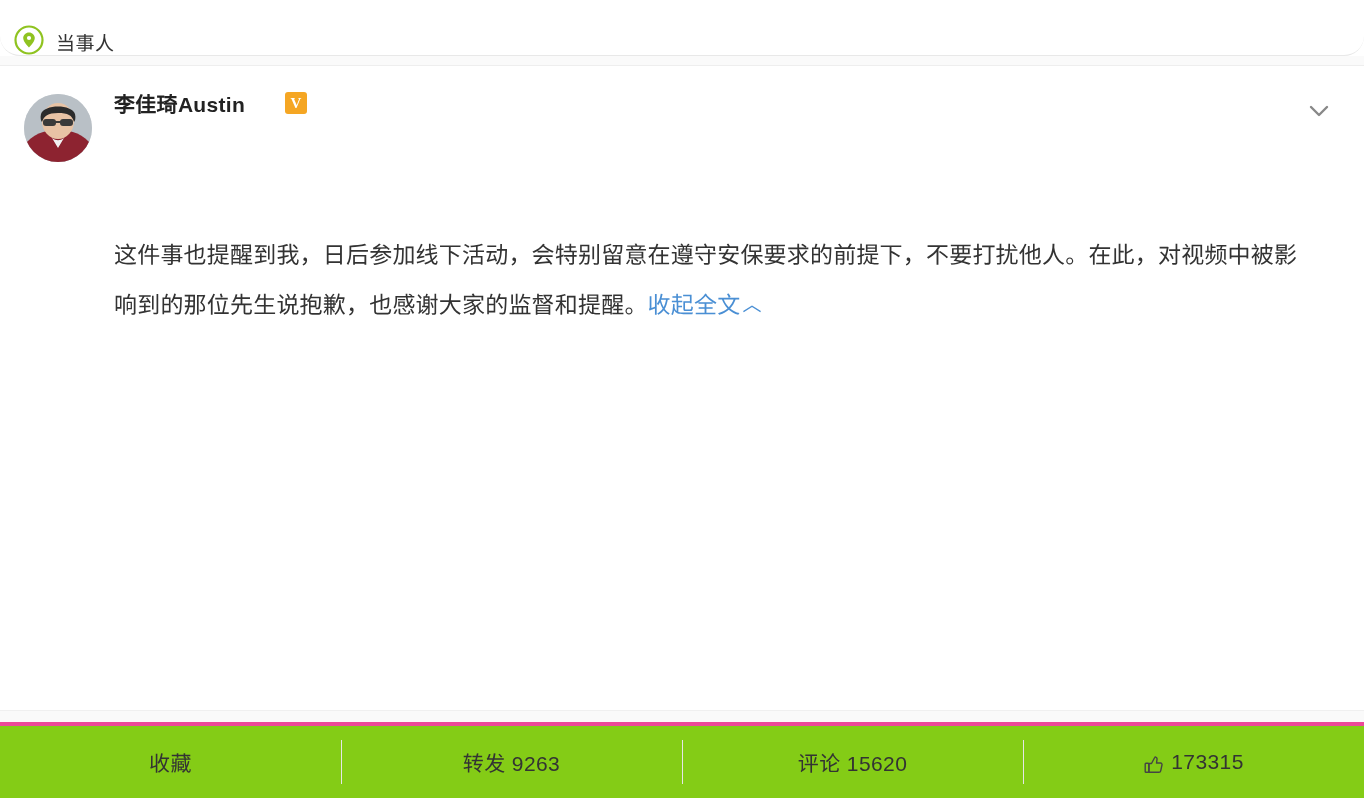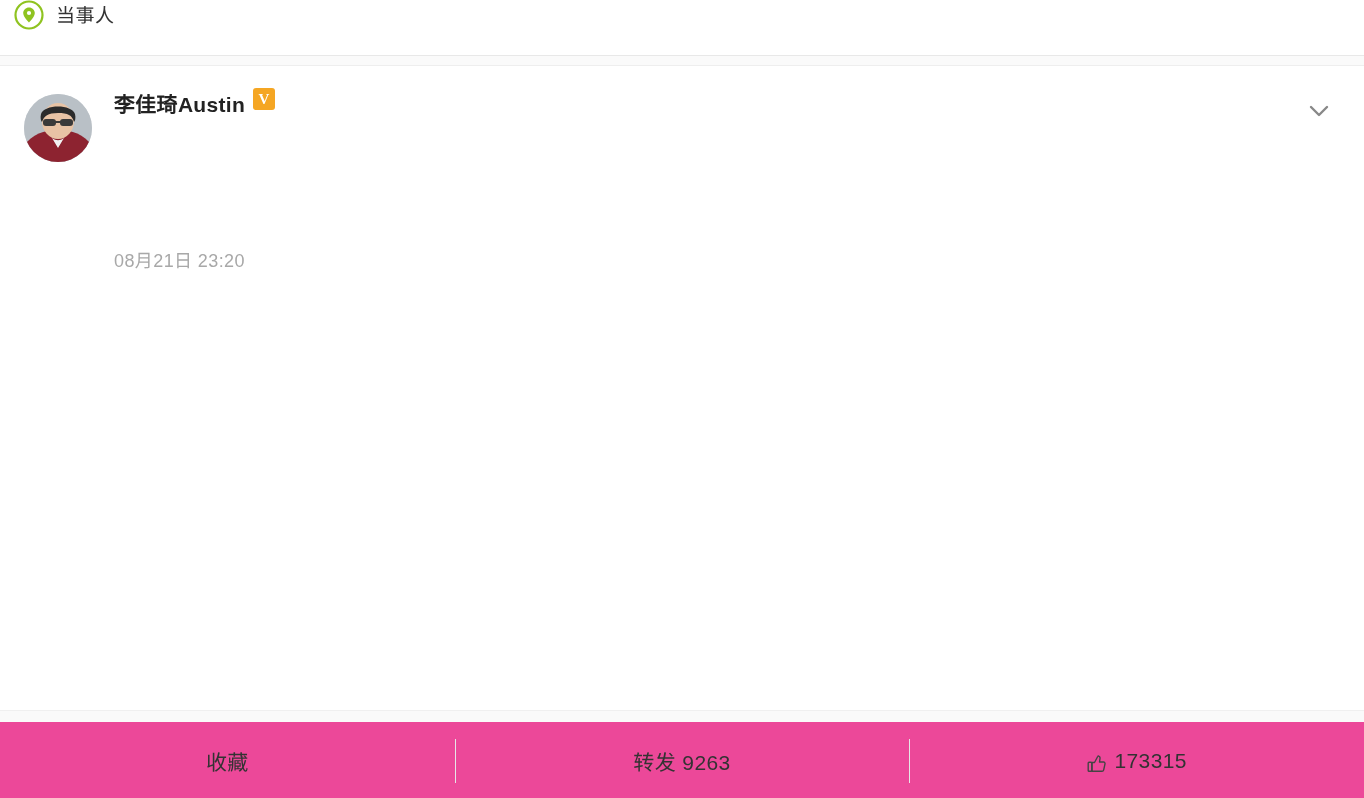--- a/index.html
+++ b/index.html
@@ -18,24 +18,25 @@
     width: 1364px;
     height: 798px;
     position: relative;
     background: #fff;
   }
 
   
   .header {
     height: 56px;
     display: flex;
-    align-items: flex-start;
+    align-items: flex-end;
     padding: 0 0 0 14px;
     border-bottom: 1px solid #e8e8e8;
     background: #fff;
+    border-radius: 20px;
   }
   .header-icon {
     width: 30px;
     height: 30px;
     flex: 0 0 30px;
     position: relative;
     display: inline-block;
   }
   .header-icon svg { display: block; }
   .header-title {
@@ -73,21 +74,23 @@
 
   .post-main {
     flex: 1 1 auto;
     padding-left: 22px;
     padding-right: 40px;
     min-width: 0;
   }
 
   .name-row {
     display: flex;
+    align-items: center;
     height: 30px;
+    gap: 32px;
   }
   .username {
     font-size: 21px;
     color: #222;
     font-weight: bold;
     letter-spacing: 0.3px;
   }
   .verified-badge {
     width: 22px;
     height: 22px;
@@ -150,24 +153,24 @@
   }
   .chevron-btn svg { display: block; }
 
   
   .actionbar {
     position: absolute;
     left: 0;
     right: 0;
     bottom: 0;
     height: 76px;
-    border-top: 1px solid #ec4899;
-    display: flex;
-    align-items: center;
-    background: #ec4899;
+    border-top: 4px solid #ec4899;
+    display: flex;
+    align-items: center;
+    background: #84cc16;
   }
   .action {
     flex: 1 1 0;
     height: 44px;
     display: flex;
     align-items: center;
     justify-content: center;
     font-size: 21px;
     color: #333333;
     position: relative;
@@ -238,40 +241,43 @@
       <div class="name-row">
         <span class="username">李佳琦Austin</span>
         <span class="verified-badge">
           <span>V</span>
         </span>
       </div>
 
       <div class="post-text">
         <div class="para-gap"></div>
         <div class="para-gap"></div>
+        <p><span>这件事也提醒到我，日后参加线下活动，会特别留意在遵守安保要求的前提下，不要打扰他人。在此，对视频中被影响到的那位先生说抱歉，也感谢大家的监督和提醒。</span><span class="collapse-link"><span>收起全文</span><span class="collapse-caret">︿</span></span></p>
       </div>
 
-      <div class="timestamp">08月21日 23:20</div>
     </div>
 
     <div class="chevron-btn">
       <svg width="30" height="30" viewBox="0 0 30 30">
         <path d="M7 11l8 8 8-8" fill="none" stroke="#888888" stroke-width="2.4" stroke-linecap="round" stroke-linejoin="round"></path>
       </svg>
     </div>
   </div>
 
   <div class="spacer-bottom"></div>
 
   <div class="actionbar">
     <div class="action">
       <span>收藏</span>
     </div>
     <div class="action">
       <span>转发 9263</span>
+    </div>
+    <div class="action">
+      <span>评论 15620</span>
     </div>
     <div class="action">
       <span class="thumb-icon">
         <svg width="22" height="22" viewBox="0 0 22 22">
           <path d="M6 9.5h2.5l3.2-6c.2-.4.7-.6 1.1-.4.9.4 1.4 1.4 1.2 2.4L13.5 9h4.1c.9 0 1.6.9 1.4 1.8l-1.3 6c-.2.8-.9 1.4-1.7 1.4H6z" fill="none" stroke="#444" stroke-width="1.4" stroke-linejoin="round"></path>
           <rect x="2.2" y="9.2" width="3.6" height="9.1" rx="0.8" fill="none" stroke="#444" stroke-width="1.4"></rect>
         </svg>
       </span>
       <span>173315</span>
     </div>

